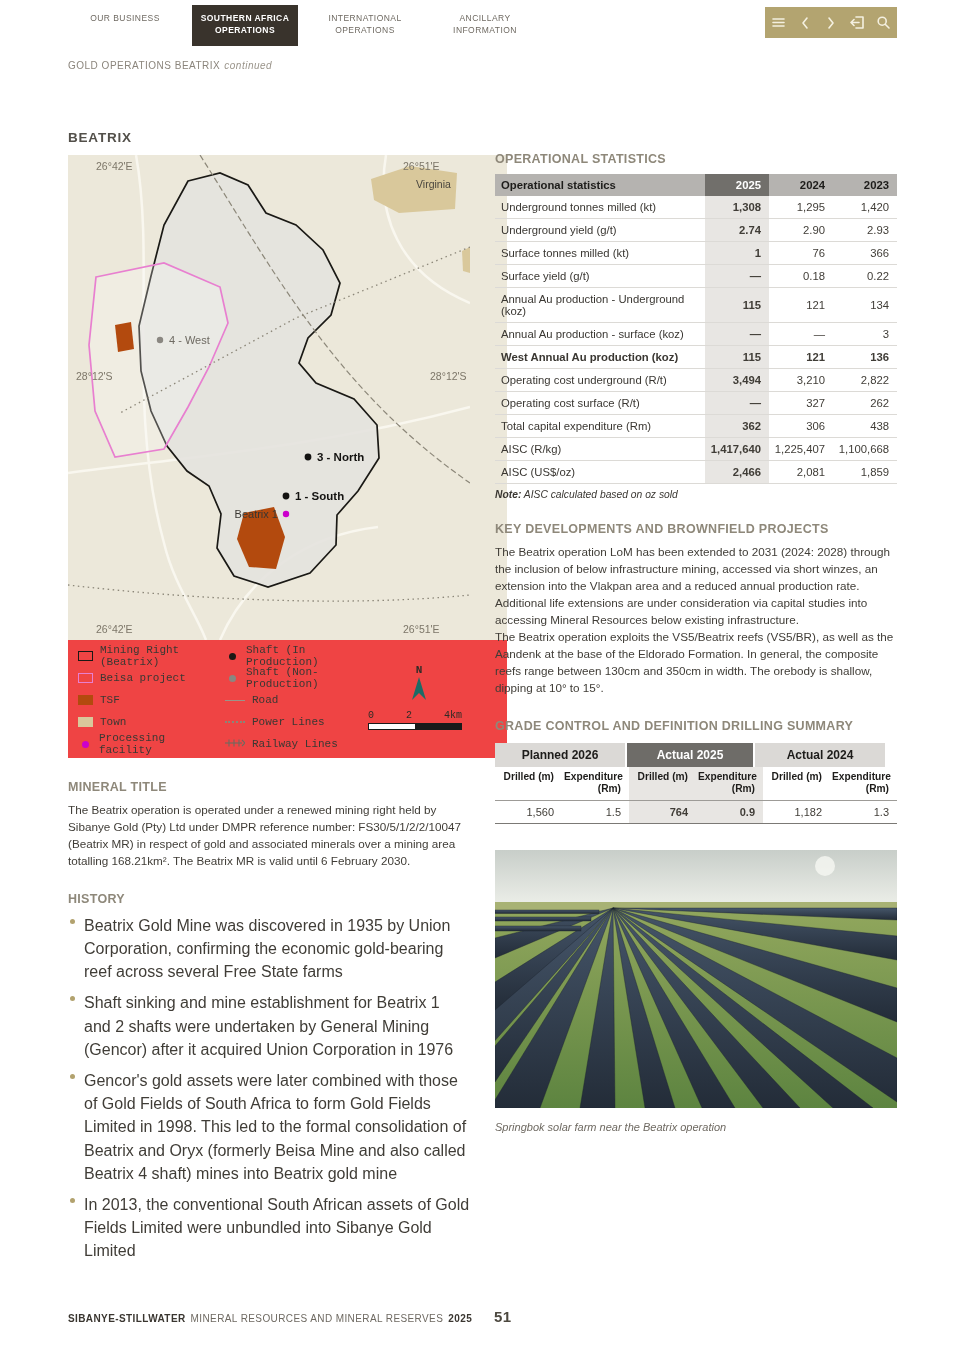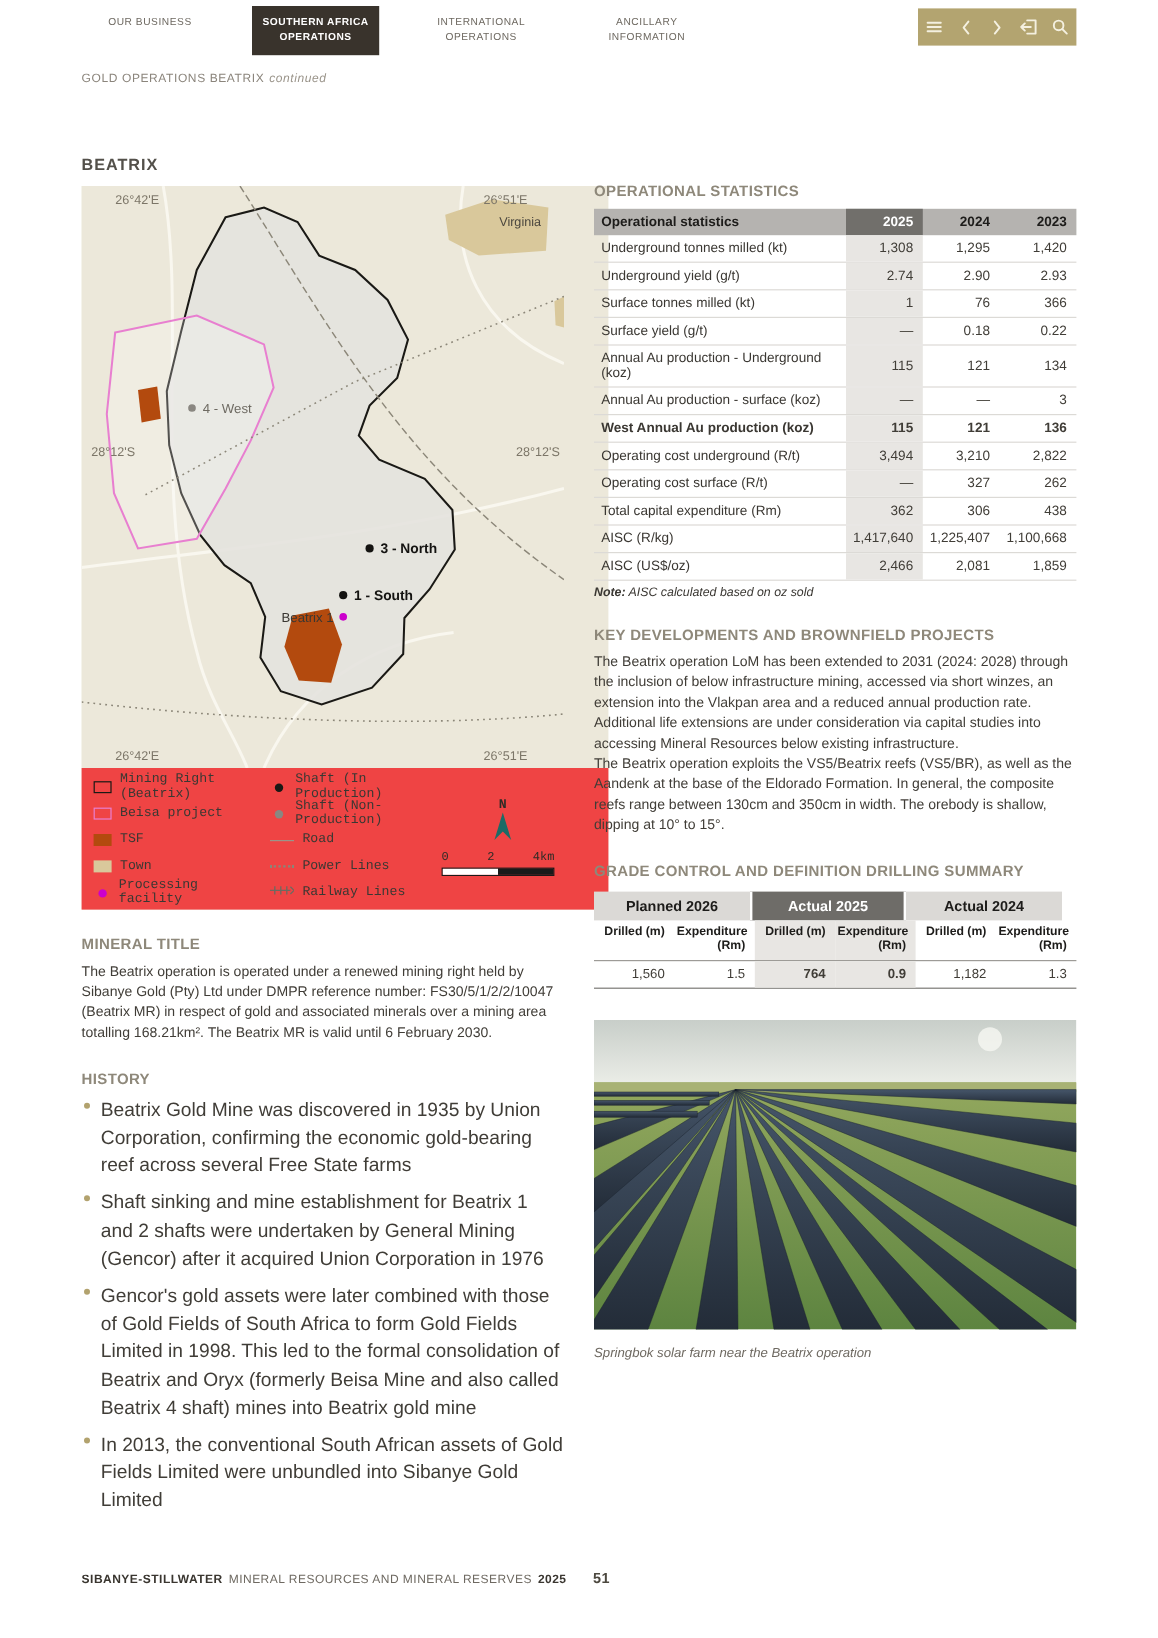--- a/index.html
+++ b/index.html
@@ -6,21 +6,21 @@
   html,body { width:965px; height:1365px; }
   body {
     position: relative;
     background: #ffffff;
     font-family: "Liberation Sans", sans-serif;
     color: #403d37;
     overflow: hidden;
   }
 
   
-  .topnav { position:absolute; left:72px; top:0; display:flex; gap:32px; }
+  .topnav { position:absolute; left:72px; top:0; display:flex; gap:14px; }
   .tab {
     width:106px; text-align:center; font-size:8.5px; letter-spacing:.45px;
     color:#6e6961; padding-top:13px; line-height:1.4; cursor:pointer;
   }
   .tab.active {
     background:#39332c; color:#fff; font-weight:bold;
     margin-top:5px; padding:8px 4px 9px;
   }
   .iconbar {
     position:absolute; right:68px; top:7px; width:132px; height:31px;
@@ -74,21 +74,21 @@
   
   .ot { width:402px; font-size:11.3px; margin-top:2px; }
   .ot-head { display:flex; background:#b5b3b0; font-weight:bold; color:#1d1c1a; }
   .ot-head .c-label { width:210px; padding:5px 6px; }
   .c-y { width:64px; text-align:right; }
   .ot-head .c-y { padding:5px 8px 5px 0; }
   .ot-head .y25 { background:#716f6b; color:#fff; }
   .ot-row { display:flex; border-bottom:1px solid #dcdad6; align-items:stretch; }
   .ot-row .c-label { width:210px; padding:5px 6px; color:#3a3732; }
   .ot-row .c-y { display:flex; align-items:center; justify-content:flex-end; padding-right:8px; }
-  .ot-row .y25 { background:#e8e6e3; font-weight:normal; }
+  .ot-row .y25 { background:#e8e6e3; font-weight:bold; }
   .ot-row.total .c-label, .ot-row.total .c-y { font-weight:bold; }
   .ot-note { margin-top:5px; font-size:10.3px; font-style:italic; color:#3a3732; }
   .ot-note .nlab { font-weight:bold; }
 
   
   .dt { width:402px; margin-top:10px; font-size:11px; }
   .dt-groups { display:flex; }
   .dt-group { width:130px; text-align:center; font-weight:bold; font-size:12px; padding:5px 0; background:#dbd9d6; color:#1d1c1a; }
   .dt-group.mid { background:#6e6c68; color:#fff; border-left:2px solid #fff; border-right:2px solid #fff; }
   .dt-sub { display:flex; border-bottom:1px solid #9d9b97; }
@@ -99,21 +99,21 @@
   .dt-v.hl { font-weight:bold; }
 
   
   .photo { margin-top:26px; width:402px; }
   .caption { margin-top:9px; font-size:11px; font-style:italic; color:#6e6961; }
 
   
   .footer { position:absolute; left:68px; top:1308px; display:flex; align-items:baseline; font-size:10px; letter-spacing:.4px; color:#6e6961; }
   .f-brand { font-weight:bold; color:#3a3630; margin-right:5px; }
   .f-year  { font-weight:bold; color:#3a3630; margin-left:5px; }
-  .f-page  { font-weight:bold; font-size:12px; color:#4c483f; margin-left:22px; }
+  .f-page  { font-weight:bold; font-size:15px; color:#4c483f; margin-left:22px; }
 
   
   .mt-coord { font-size:10.5px; fill:#7c7668; }
   .mt-town  { font-size:10.5px; fill:#4a463e; }
   .mt-shaft-b { font-size:11.5px; font-weight:bold; fill:#141311; }
   .mt-shaft-g { font-size:11px; fill:#6e6a62; }
   .mt-shaft-n { font-size:11px; fill:#3a3732; }
   .mt-n { font-size:11px; font-weight:bold; fill:#2e2b26; }
 </style>
 </head>

